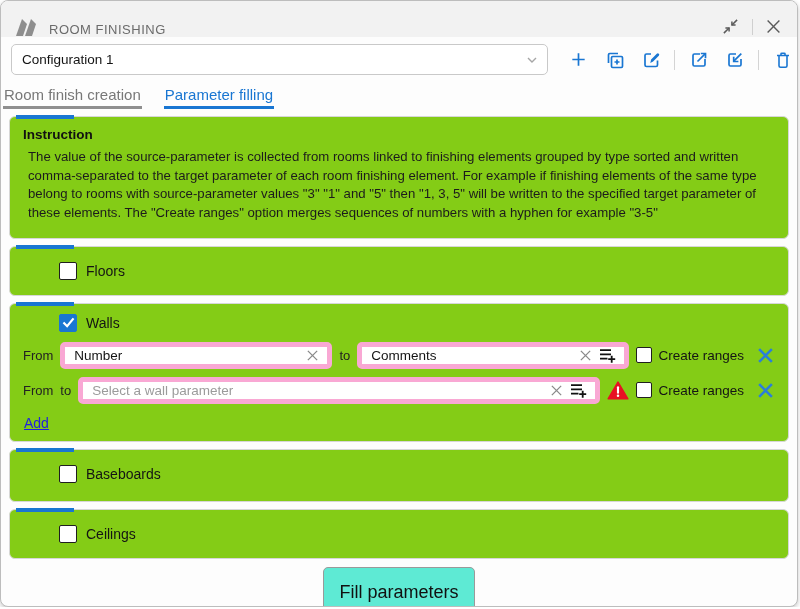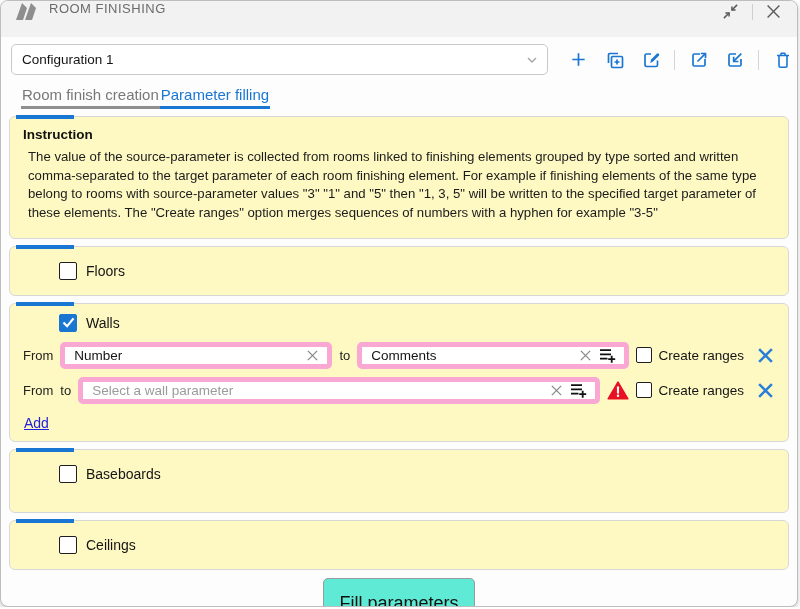--- a/index.html
+++ b/index.html
@@ -9,48 +9,48 @@
   .window{
     width:798px; height:607px; margin:0;
     border:1px solid #bdbdbd; border-radius:8px; overflow:hidden;
     background:#fdfdfd; box-shadow:0 2px 5px rgba(0,0,0,.22);
     display:flex; flex-direction:column;
   }
 
   
   .titlebar{
     height:36px; flex:none; background:#f2f2f2;
-    display:flex; align-items:flex-start; padding:0 14px 0 12px;
+    display:flex; align-items:flex-end; padding:0 14px 0 12px;
   }
   .title-text{ font-size:13px; color:#6b6b6b; letter-spacing:.5px; margin-left:10px; }
   .titlebar-right{ margin-left:auto; display:flex; align-items:center; gap:11px; }
   .tb-sep{ width:1px; height:16px; background:#cfcfcf; }
   .win-btn{ background:none; border:none; padding:2px; display:flex; align-items:center; cursor:pointer; color:#5a5a5a; }
 
   
   .config-row{ display:flex; align-items:center; padding:7px 0 5px 10px; flex:none; }
   .combobox{
     flex:1; height:31px; border:1px solid #c9c9c9; border-radius:5px; background:#fff;
     display:flex; align-items:center; padding:0 10px; font-size:13.5px; color:#141414;
   }
   .combobox .chev{ margin-left:auto; color:#a6a6a6; display:flex; }
   .icon-btns{ display:flex; align-items:center; gap:7px; margin-left:16px; }
   .icon-btn{ background:none; border:none; padding:2px; width:29px; height:28px;
     display:flex; align-items:center; justify-content:center; color:#1976d2; cursor:pointer; }
   .ib-sep{ width:1px; height:20px; background:#d4d4d4; margin:0 2px; }
 
   
-  .tabs{ display:flex; padding:2px 20px 0; flex:none; }
+  .tabs{ display:flex; gap:22px; padding:2px 2px 0; flex:none; }
   .tab{ font-size:15px; padding:4px 1px 3px; border-bottom:3px solid transparent; cursor:pointer; }
   .tab.inactive{ color:#787878; border-color:#8f8f8f; }
   .tab.active{ color:#1976d2; border-color:#1976d2; }
 
   
   .content{ flex:1; display:flex; flex-direction:column; gap:7px; padding:7px 8px 2px; }
-  .card{ position:relative; border:1px solid #d7d7d7; border-radius:6px; background:#fef9c3; }
+  .card{ position:relative; border:1px solid #d7d7d7; border-radius:6px; background:#84cc16; }
   .accent-bar{ position:absolute; top:-2px; left:6px; width:58px; height:4px; background:#1976d2; }
   .card.pad{ padding:10px 13px; }
   .card.plain{ padding:15px 13px; }
 
   .instr-title{ font-size:13.5px; font-weight:bold; color:#111; margin:0 0 6px; }
   .instr-body{ font-size:13.2px; color:#1c1c1c; line-height:1.42; margin:5px; }
 
   .check-row{ display:flex; align-items:center; gap:9px; font-size:14px; color:#141414;margin-left:36px; }
   .checkbox{ width:18px; height:18px; border:1.4px solid #1f1f1f; border-radius:2px;
     background:#fff; flex:none; display:flex; align-items:center; justify-content:center; cursor:pointer; }
@@ -277,21 +277,21 @@
         <button class="row-del">
           <svg width="17" height="17" viewBox="0 0 16 16" fill="none" stroke="currentColor" stroke-width="2.4">
             <path d="M2 2 L14 14 M14 2 L2 14"></path>
           </svg>
         </button>
       </div>
 
       <a class="add-link">Add</a>
     </div>
 
-    <div class="card plain" style="padding-bottom:29px;">
+    <div class="card plain" style="padding-bottom:18px;">
       <div class="accent-bar"></div>
       <div class="check-row">
         <span class="checkbox"></span>
         <span>Baseboards</span>
       </div>
     </div>
 
     <div class="card plain">
       <div class="accent-bar"></div>
       <div class="check-row">

